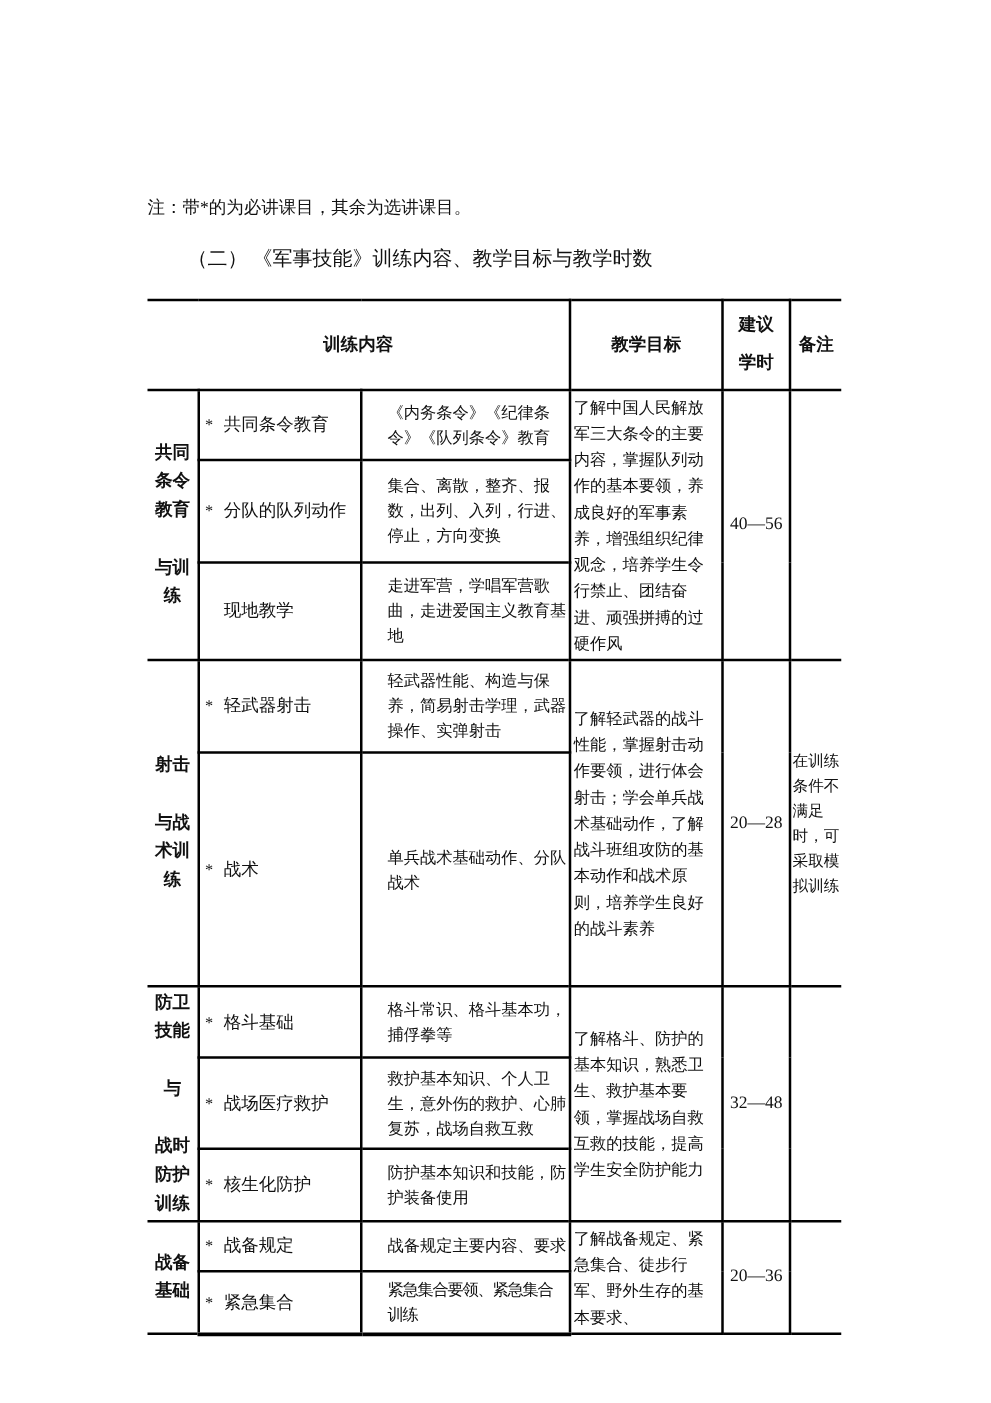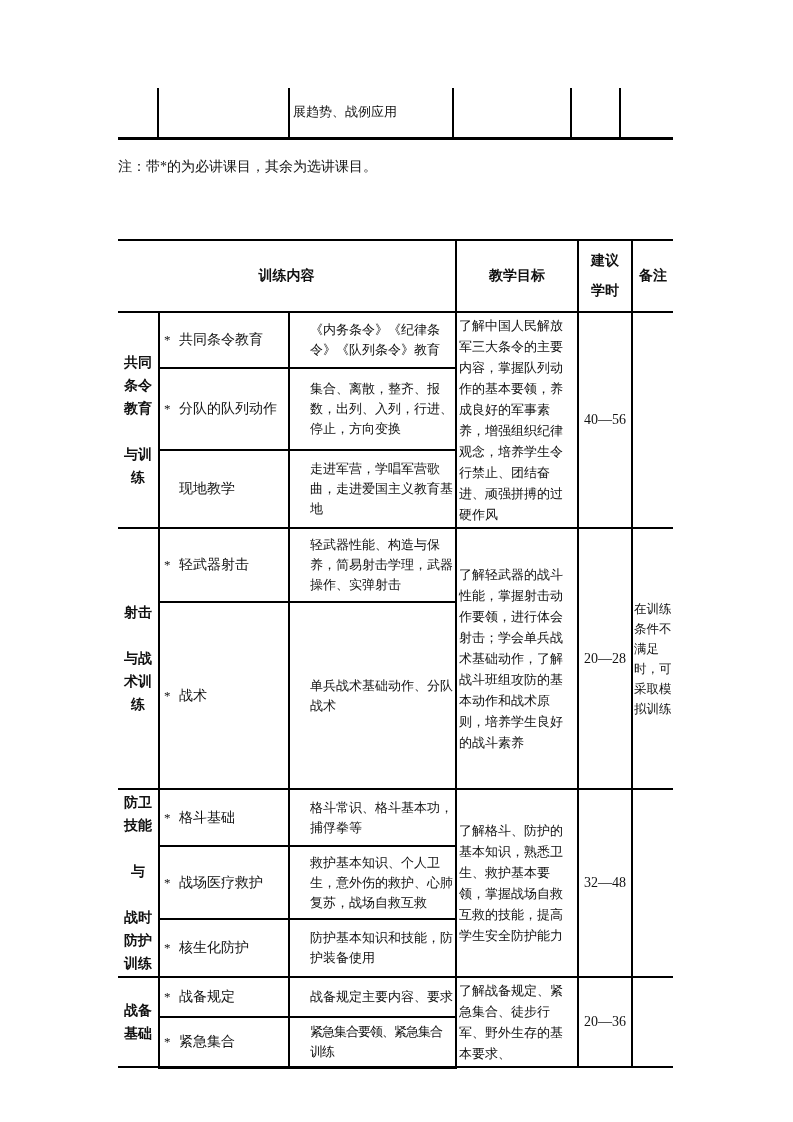--- a/index.html
+++ b/index.html
@@ -117,43 +117,24 @@
     line-height: 20px;
     padding: 0 1px;
     text-align: left;
   }
 </style>
 </head>
 <body>
 
 <div class="page">
 
-  <table class="frag">
-    <colgroup>
-      <col style="width:40px">
-        <col style="width:131px">
-        <col style="width:164px">
-      <col style="width:118px">
-        <col style="width:49px">
-        <col style="width:53px">
-    </colgroup>
-    <tbody>
-        <tr>
-      <td></td>
-      <td></td>
-      <td>展趋势、战例应用</td>
-      <td></td>
-      <td></td>
-      <td></td>
-    </tr>
-  </tbody>
-    </table>
 
   <div class="note-line">注：带*的为必讲课目，其余为选讲课目。</div>
 
+  <div class="section-heading">（二） 《军事技能》训练内容、教学目标与教学时数</div>
 
   <table class="main">
     <colgroup>
       <col style="width:41px">
         <col style="width:130px">
         <col style="width:167px">
       <col style="width:122px">
         <col style="width:54px">
         <col style="width:41px">
     </colgroup>

